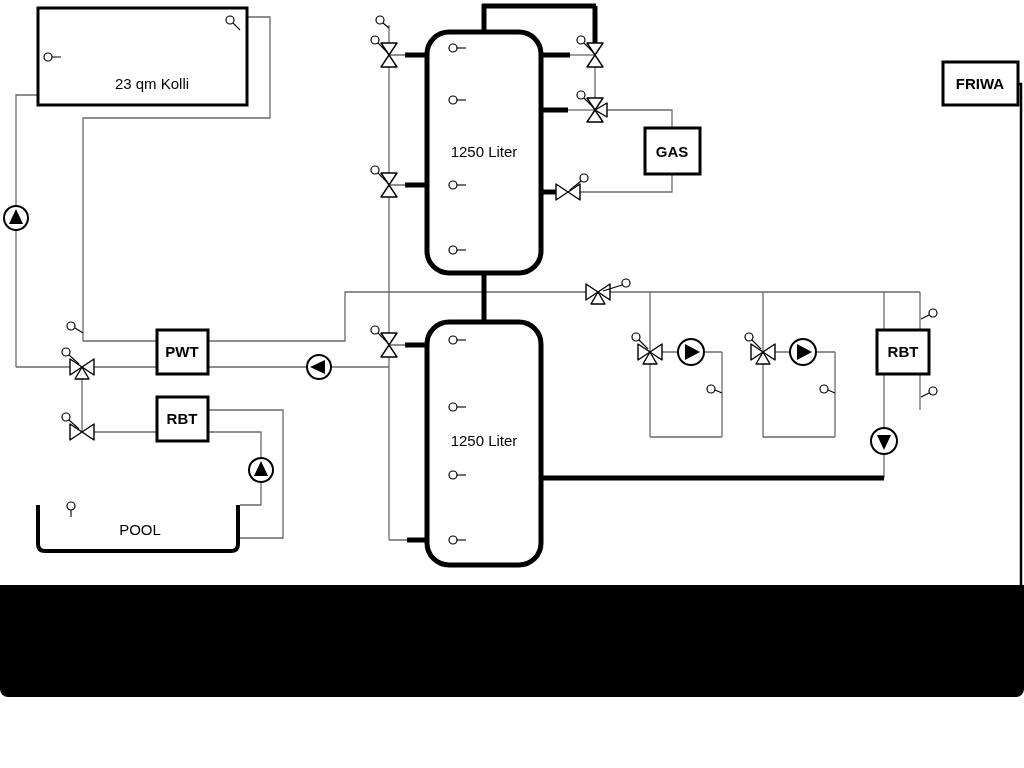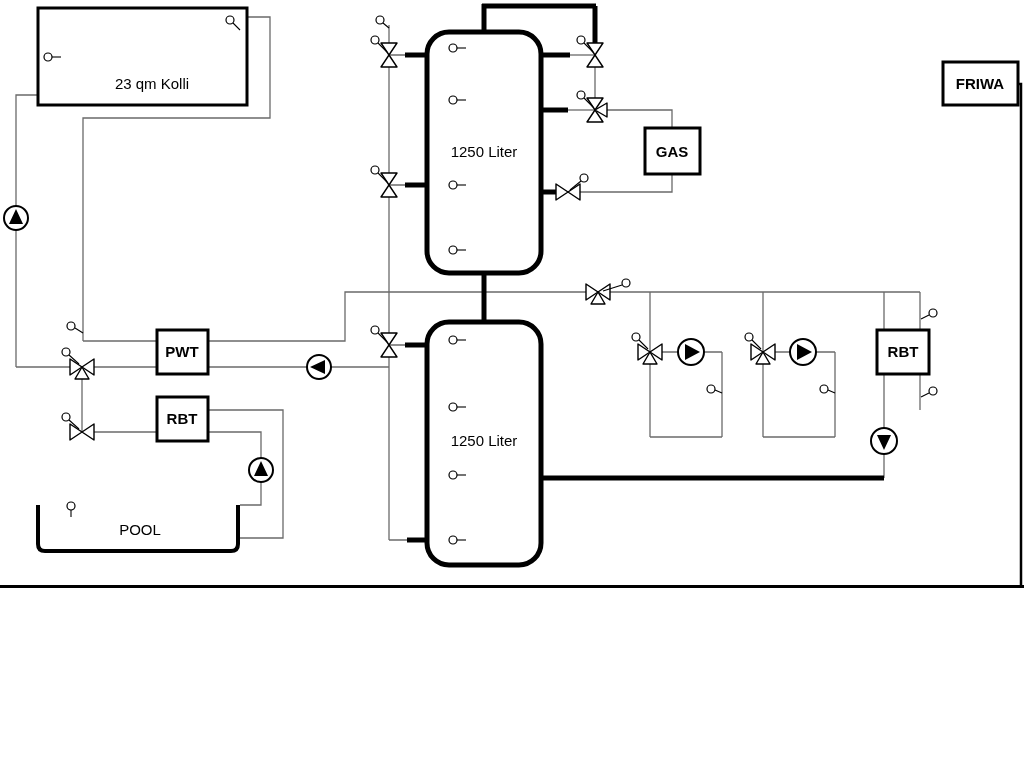--- a/index.html
+++ b/index.html
@@ -1,16 +1,16 @@
 <!DOCTYPE html>
 <html><head>
 <meta charset="utf-8">
 <style>
   html,body{margin:0;padding:0;background:#fff;}
-  .stage{position:relative;width:1024px;height:588px;background:#ffffff;overflow:hidden;}
+  .stage{position:relative;width:1024px;height:697px;background:#ffffff;overflow:hidden;border-radius:8px;}
   svg{display:block;}
   .pipe{stroke:#6a6a6a;stroke-width:1.3;fill:none;}
   .pipe-k{stroke:#000;stroke-width:5;fill:none;}
   .pipe-m{stroke:#000;stroke-width:2.5;fill:none;}
   .box{fill:#fff;stroke:#000;stroke-width:3;}
   .tank{fill:#fff;stroke:#000;stroke-width:5;}
   .valve{fill:#fff;stroke:#000;stroke-width:1.4;stroke-linejoin:round;}
   .pump-c{fill:#fff;stroke:#000;stroke-width:2;}
   .pump-t{fill:#000;stroke:none;}
   .sensor{fill:#fff;stroke:#000;stroke-width:1.2;}

